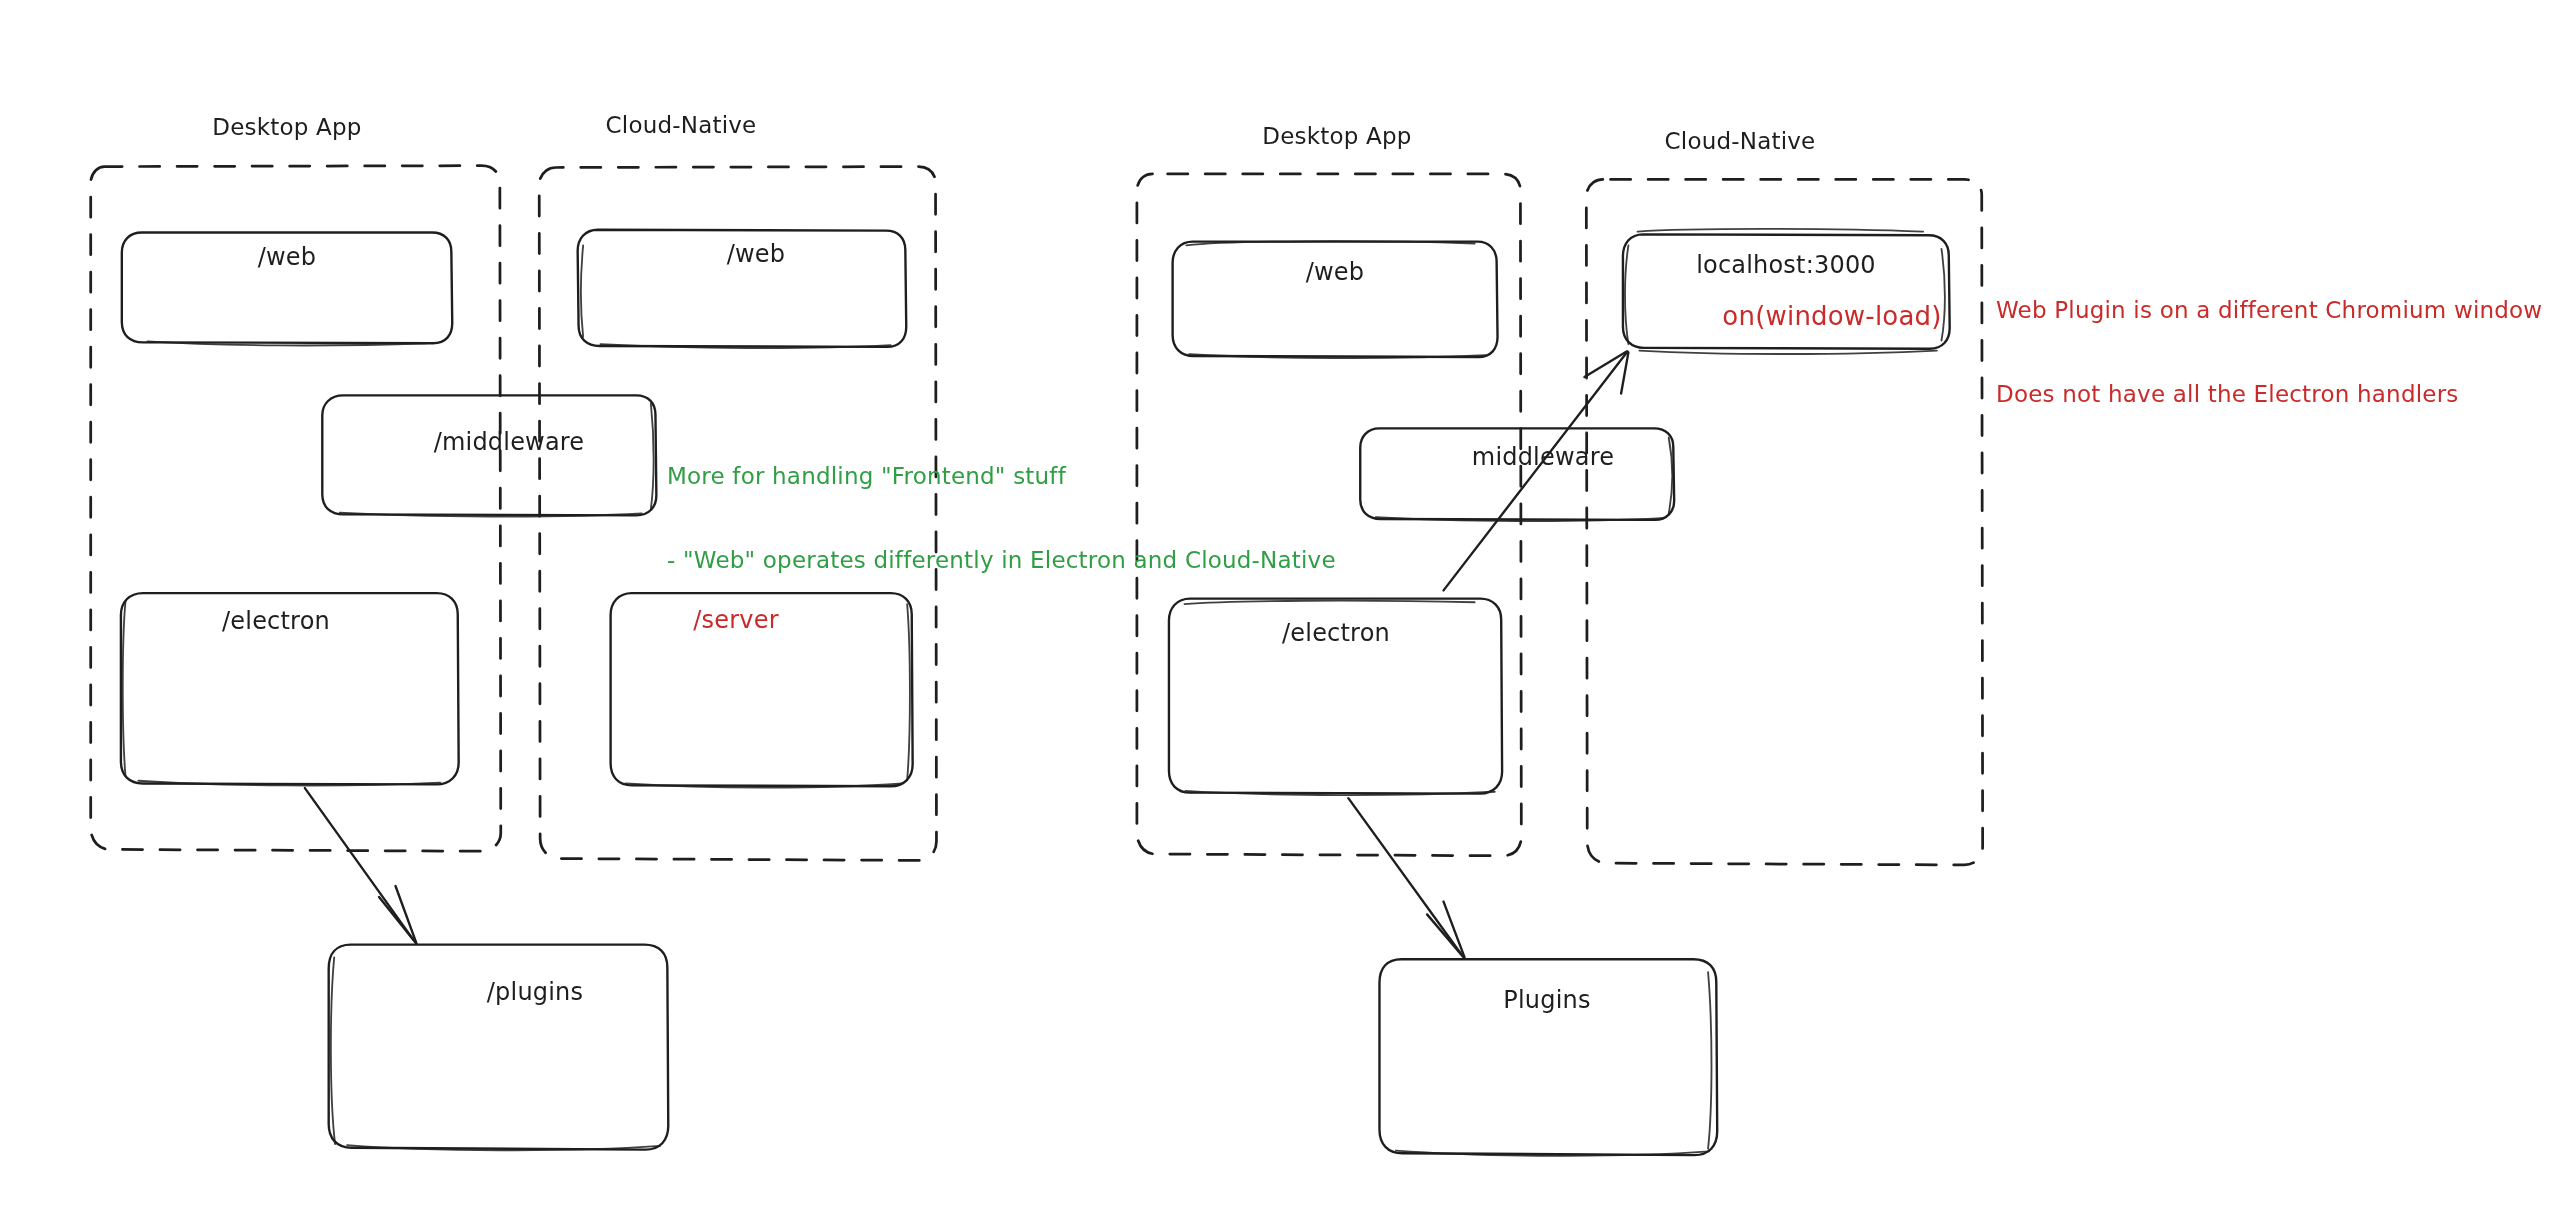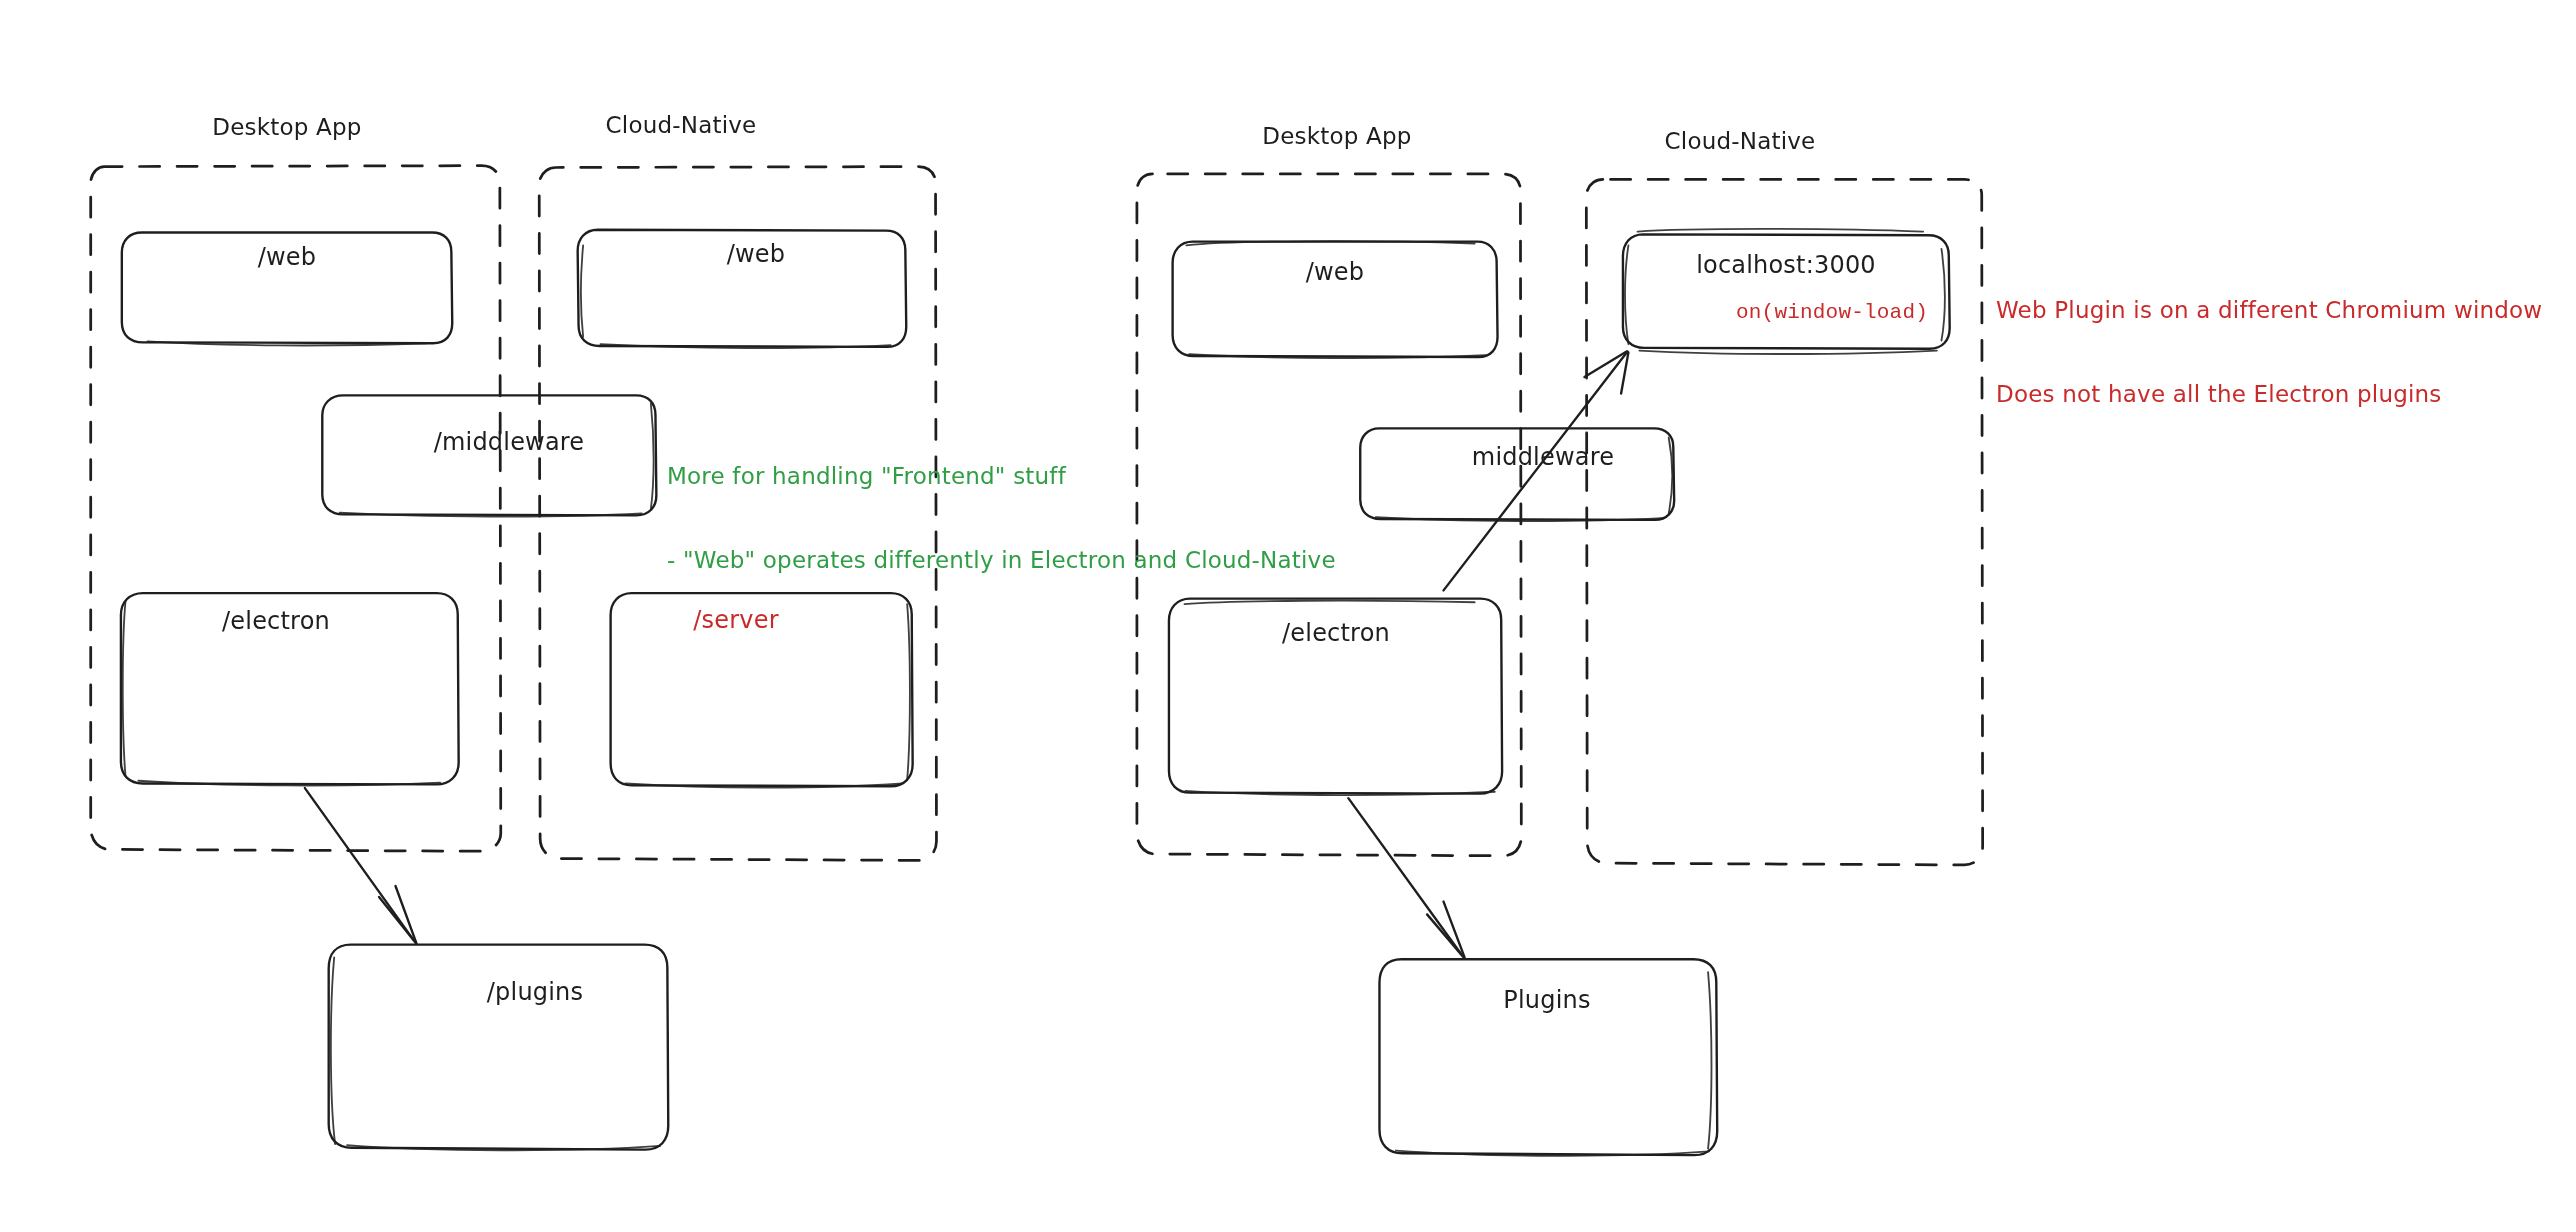--- a/index.html
+++ b/index.html
@@ -12,21 +12,21 @@
   #sketch{position:absolute;left:0;top:0;width:2576px;height:1232px;}
   .lbl{
     position:absolute;
     font-family:"DejaVu Sans", sans-serif;
     color:#1e1e1e;
     white-space:pre;
     letter-spacing:0.2px;
   }
   .group-title{font-size:23px;}
   .node-title{font-size:24px;}
-  .node-sub{font-size:21px;font-family:Liberation Mono, monospace;}
+  .node-sub{font-size:26px;}
   .ann{font-size:23px;line-height:28px;white-space:pre;}
   .ann.green{color:#2f9e44;}
   .ann.red{color:#c92a2a;}
   .red{color:#c92a2a;}
   .black{color:#1e1e1e;}
   .ctr{transform:translateX(-50%);text-align:center;}
 </style>
 </head>
 <body>
 
@@ -179,17 +179,17 @@
 
   <div class="lbl node-title ctr black" style="left:1325px;top:258px;">/web</div>
   <div class="lbl node-title ctr black" style="left:1776px;top:251px;">localhost:3000</div>
   <div class="lbl node-sub ctr red" style="left:1822px;top:301px;">on(window-load)</div>
   <div class="lbl node-title ctr black" style="left:1533px;top:443px;">middleware</div>
   <div class="lbl node-title ctr black" style="left:1326px;top:619px;">/electron</div>
   <div class="lbl node-title ctr black" style="left:1537px;top:986px;">Plugins</div>
 
   <div class="lbl ann red" style="left:1986px;top:240px;">
     <div>Web Plugin is on a different Chromium window</div>
-    <div>Does not have all the Electron plugins</div>
+    <div>Does not have all the Electron handlers</div>
   </div>
 
 </div>
 
 
 </body></html>

